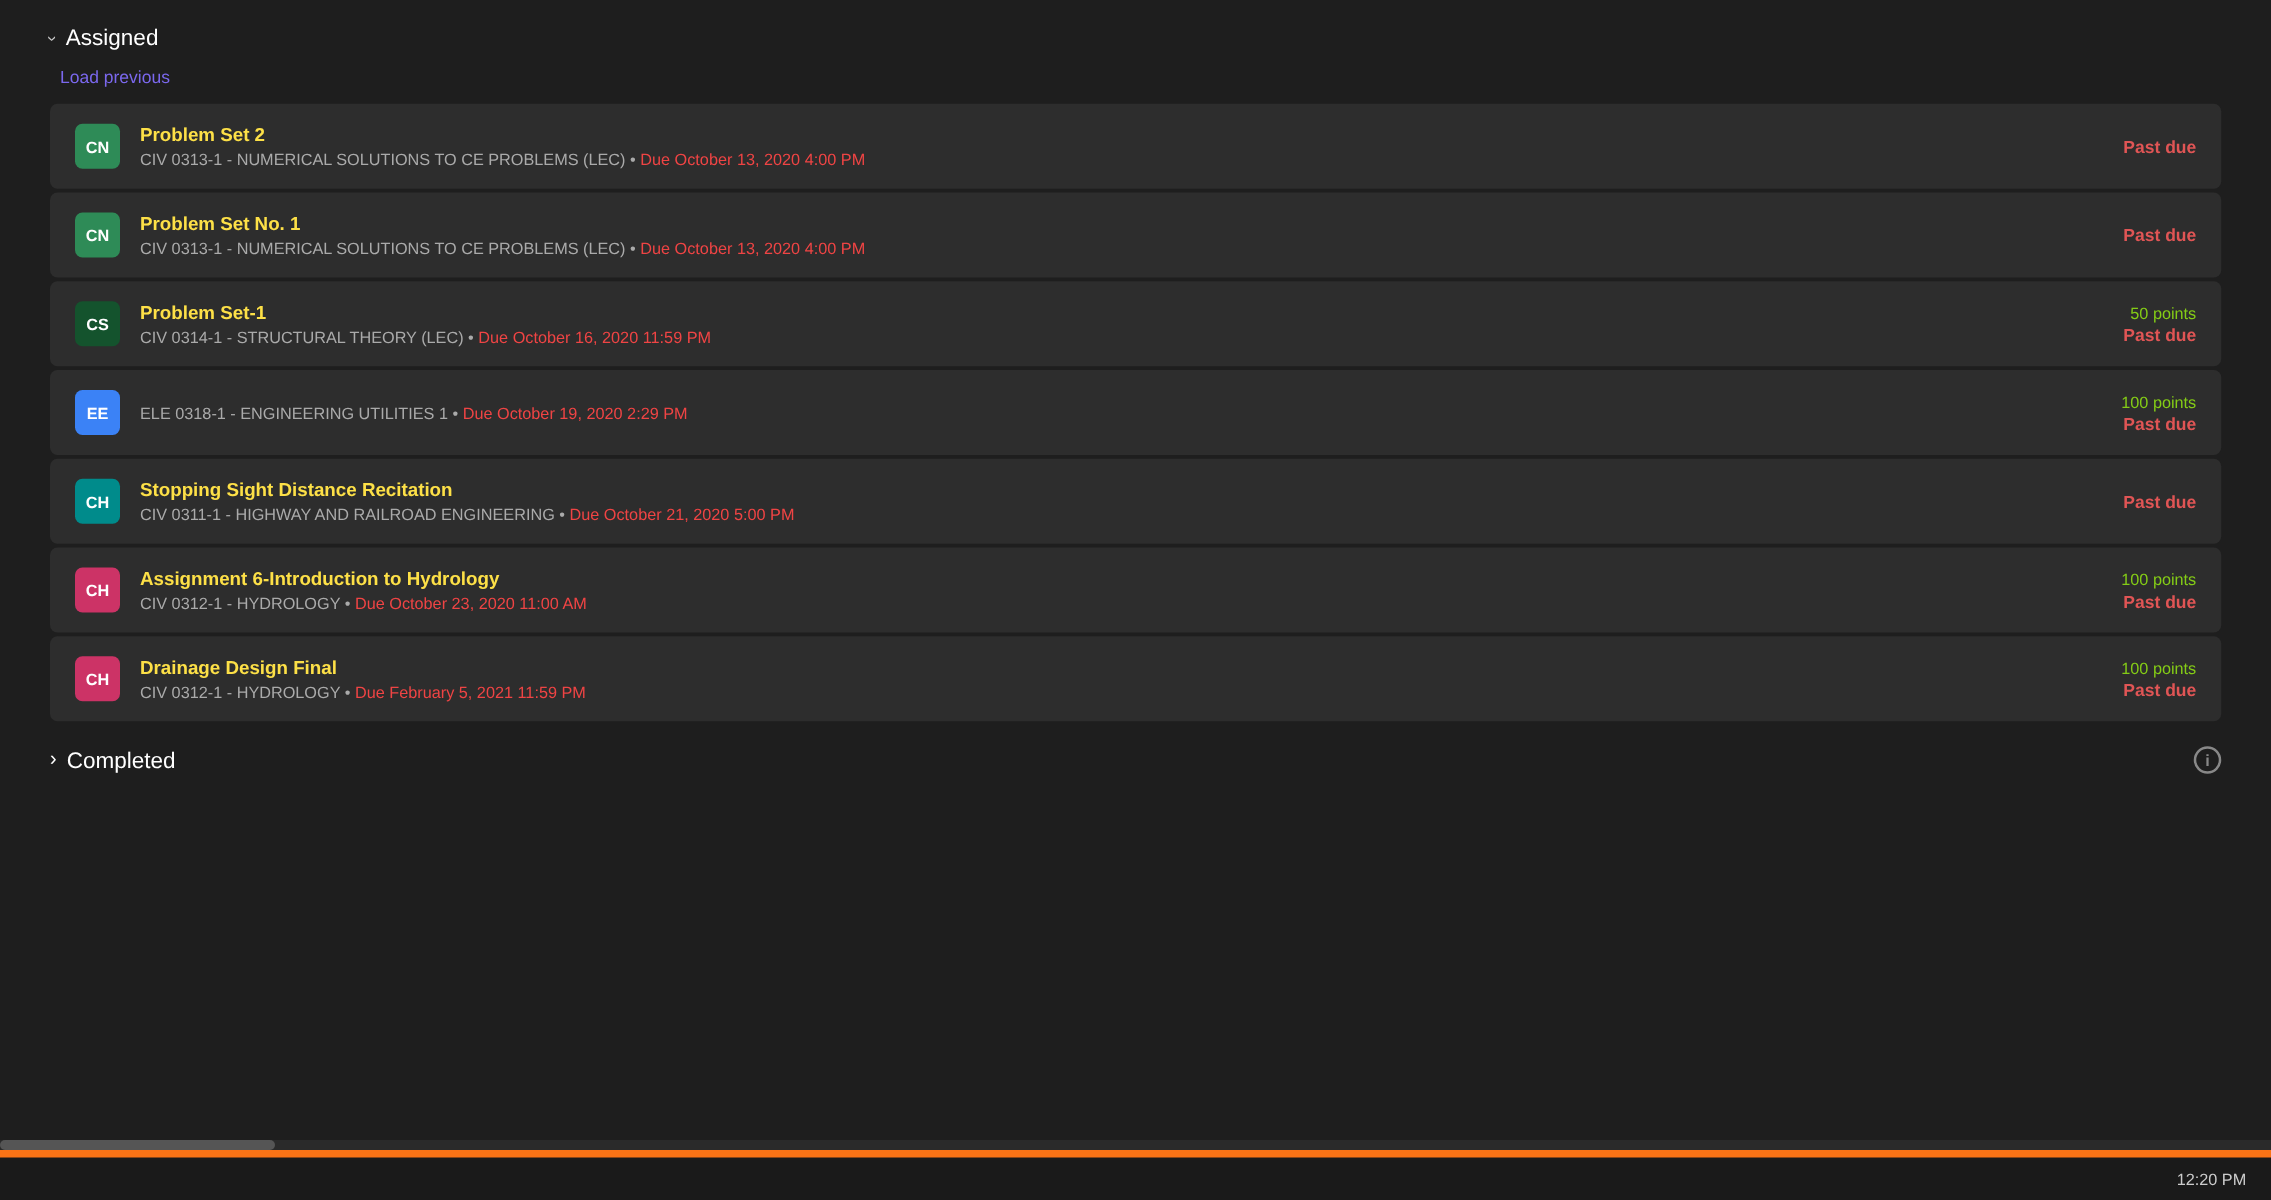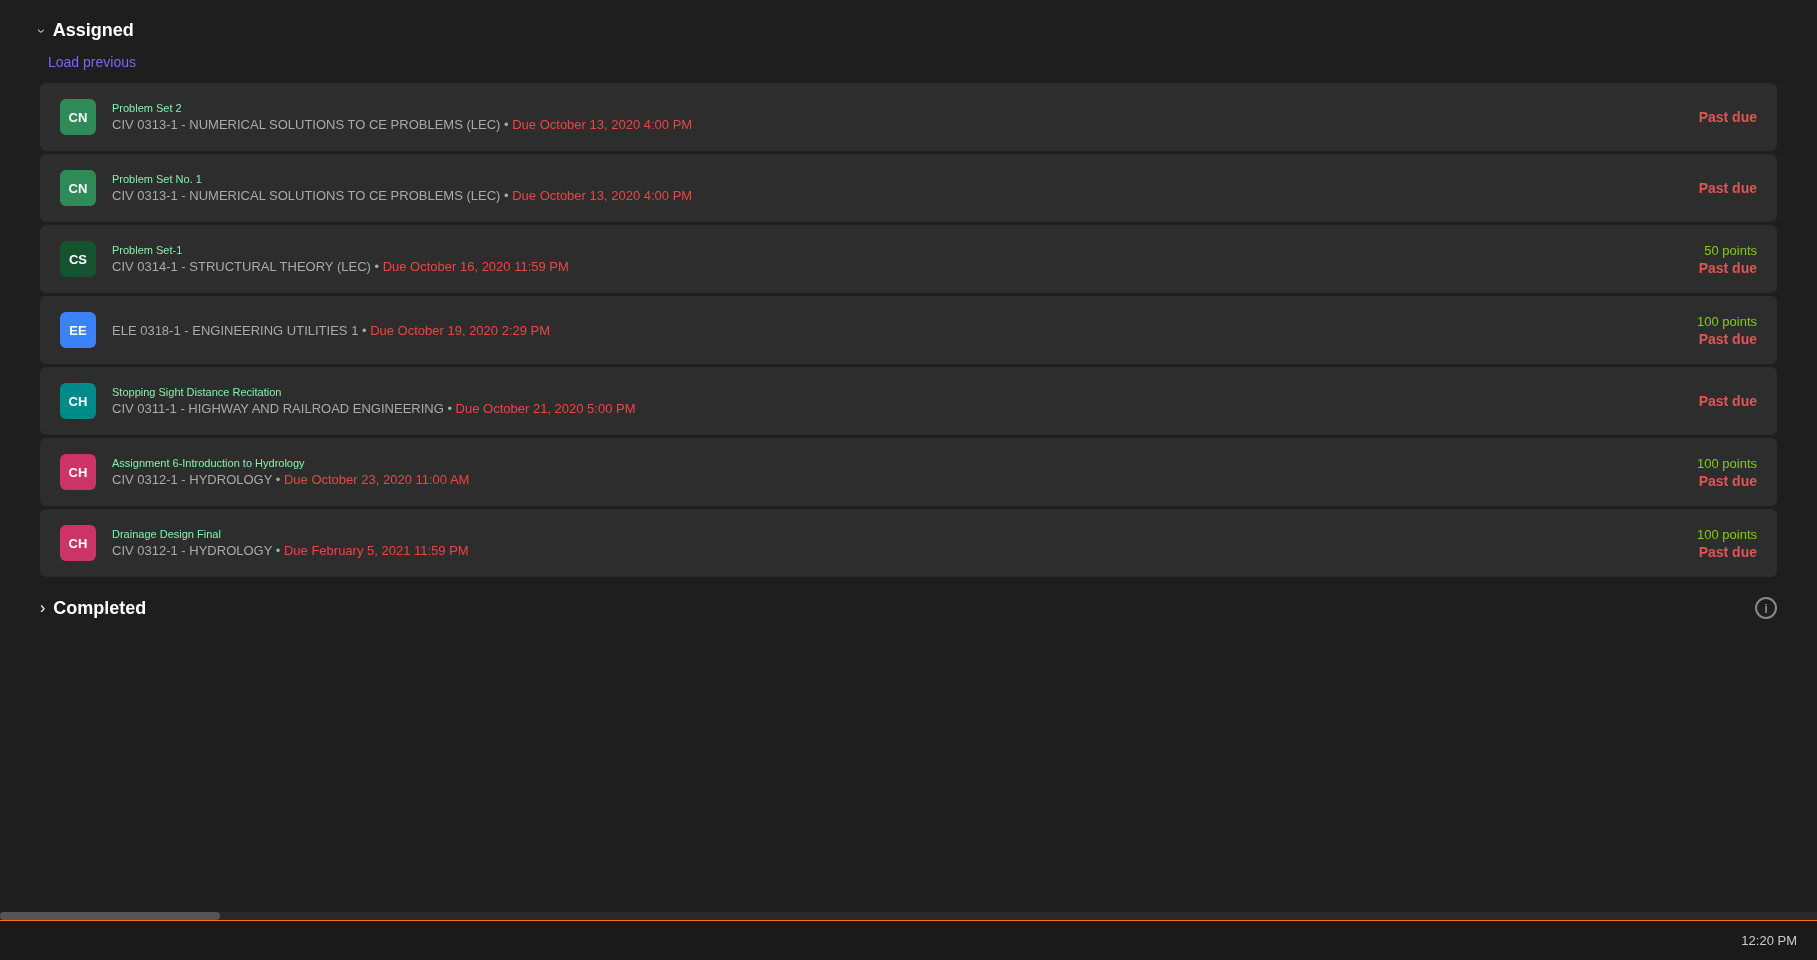--- a/index.html
+++ b/index.html
@@ -29,21 +29,21 @@
       cursor: pointer;
     }
 
     .section-header .chevron {
       color: #cccccc;
       font-size: 14px;
     }
 
     .section-title {
       font-size: 18px;
-      font-weight: 700;
+      font-weight: 400;
       color: #ffffff;
     }
 
     .load-previous {
       color: #7b68ee;
       font-size: 14px;
       margin-bottom: 10px;
       margin-left: 4px;
       cursor: pointer;
       text-decoration: none;
@@ -86,23 +86,23 @@
       flex-shrink: 0;
     }
 
     .assignment-info {
       display: flex;
       flex-direction: column;
       gap: 3px;
     }
 
     .assignment-title {
-      font-size: 11px;
-      font-weight: 400;
-      color: #86efac;
+      font-size: 15px;
+      font-weight: 700;
+      color: #fde047;
     }
 
     .assignment-subtitle {
       font-size: 13px;
       color: #aaaaaa;
     }
 
     .due-date {
       color: #ef4444;
     }
@@ -150,21 +150,21 @@
       cursor: pointer;
     }
 
     .taskbar {
       position: fixed;
       bottom: 0;
       left: 0;
       right: 0;
       height: 40px;
       background-color: #1a1a1a;
-      border-top: 1px solid #f97316;
+      border-top: 6px solid #f97316;
       display: flex;
       align-items: center;
       justify-content: flex-end;
       padding: 0 20px;
     }
 
     .taskbar-time {
       font-size: 13px;
       color: #cccccc;
     }

